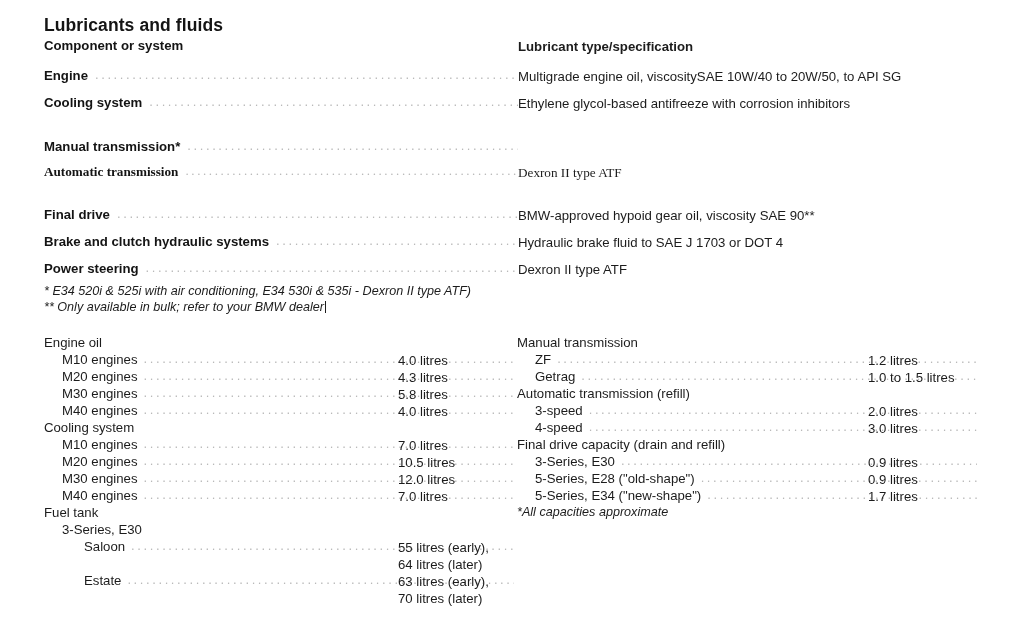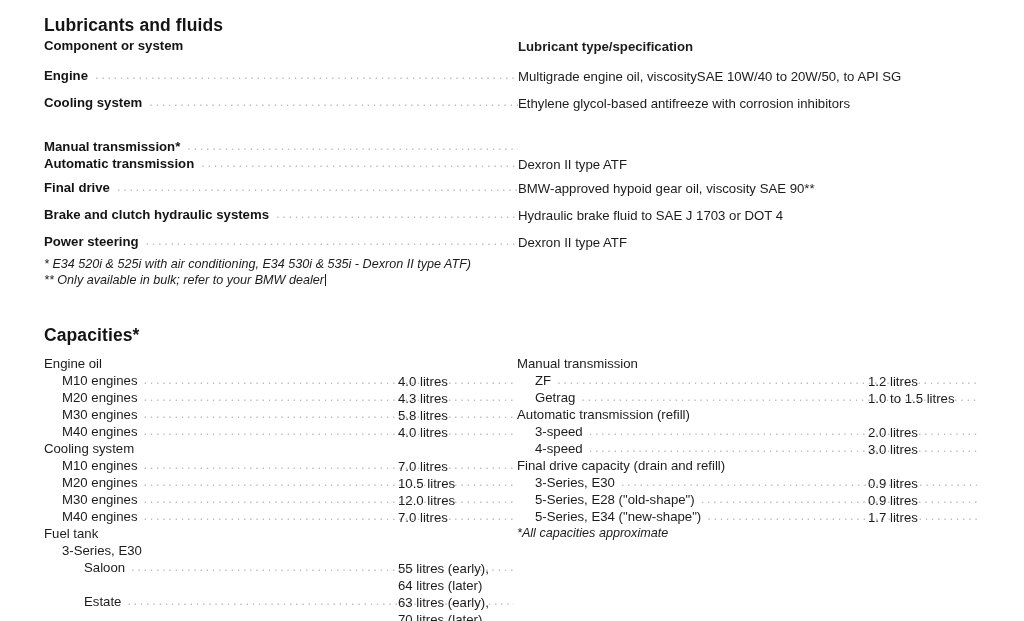--- a/index.html
+++ b/index.html
@@ -184,28 +184,28 @@
             <span class="leader">..........................................................................................</span>
           </div>
           <div class="lub-right">Ethylene glycol-based antifreeze with corrosion inhibitors</div>
         </div>
         <div class="lub-row" style="margin-top: 25px;">
           <div class="lub-left">
             <span class="nm">Manual transmission*</span>
             <span class="leader">..........................................................................................</span>
           </div>
         </div>
-        <div class="lub-row" style="margin-top: 2px;">
+        <div class="lub-row" style="margin-top: 10px; font-family: Liberation Serif, serif;">
           <div class="lub-left">
             <span class="nm">Automatic transmission</span>
             <span class="leader">..........................................................................................</span>
           </div>
           <div class="lub-right">Dexron II type ATF</div>
         </div>
-        <div class="lub-row" style="margin-top: 6px;">
+        <div class="lub-row" style="margin-top: 25px;">
           <div class="lub-left">
             <span class="nm">Final drive</span>
             <span class="leader">..........................................................................................</span>
           </div>
           <div class="lub-right">BMW-approved hypoid gear oil, viscosity SAE 90**</div>
         </div>
         <div class="lub-row" style="margin-top: 9px;">
           <div class="lub-left">
             <span class="nm">Brake and clutch hydraulic systems</span>
             <span class="leader">..........................................................................................</span>
@@ -221,21 +221,20 @@
         </div>
       </div>
 
     <div id="lub-footnotes" style="margin-top: 3px;">
         <div class="footnote">* E34 520i &amp; 525i with air conditioning, E34 530i &amp; 535i - Dexron II type ATF)</div>
         <div class="footnote">** Only available in bulk; refer to your BMW dealer<span class="caret"></span></div>
       </div>
   </div>
 
   <div class="cap-block">
-    <div class="section-title">Capacities*</div>
 
     <div class="cap-cols">
       <div class="cap-col-left" id="cap-left">
           <div class="cap-row group">
             <span class="cap-name">Engine oil</span>
           </div>
           <div class="cap-row">
             <span class="cap-name ind1">M10 engines</span>
             <span class="leader" style="flex: 1 1 auto;">......................................................................</span>
             <span class="valpos"><span class="cap-val">4.0 litres</span></span>

